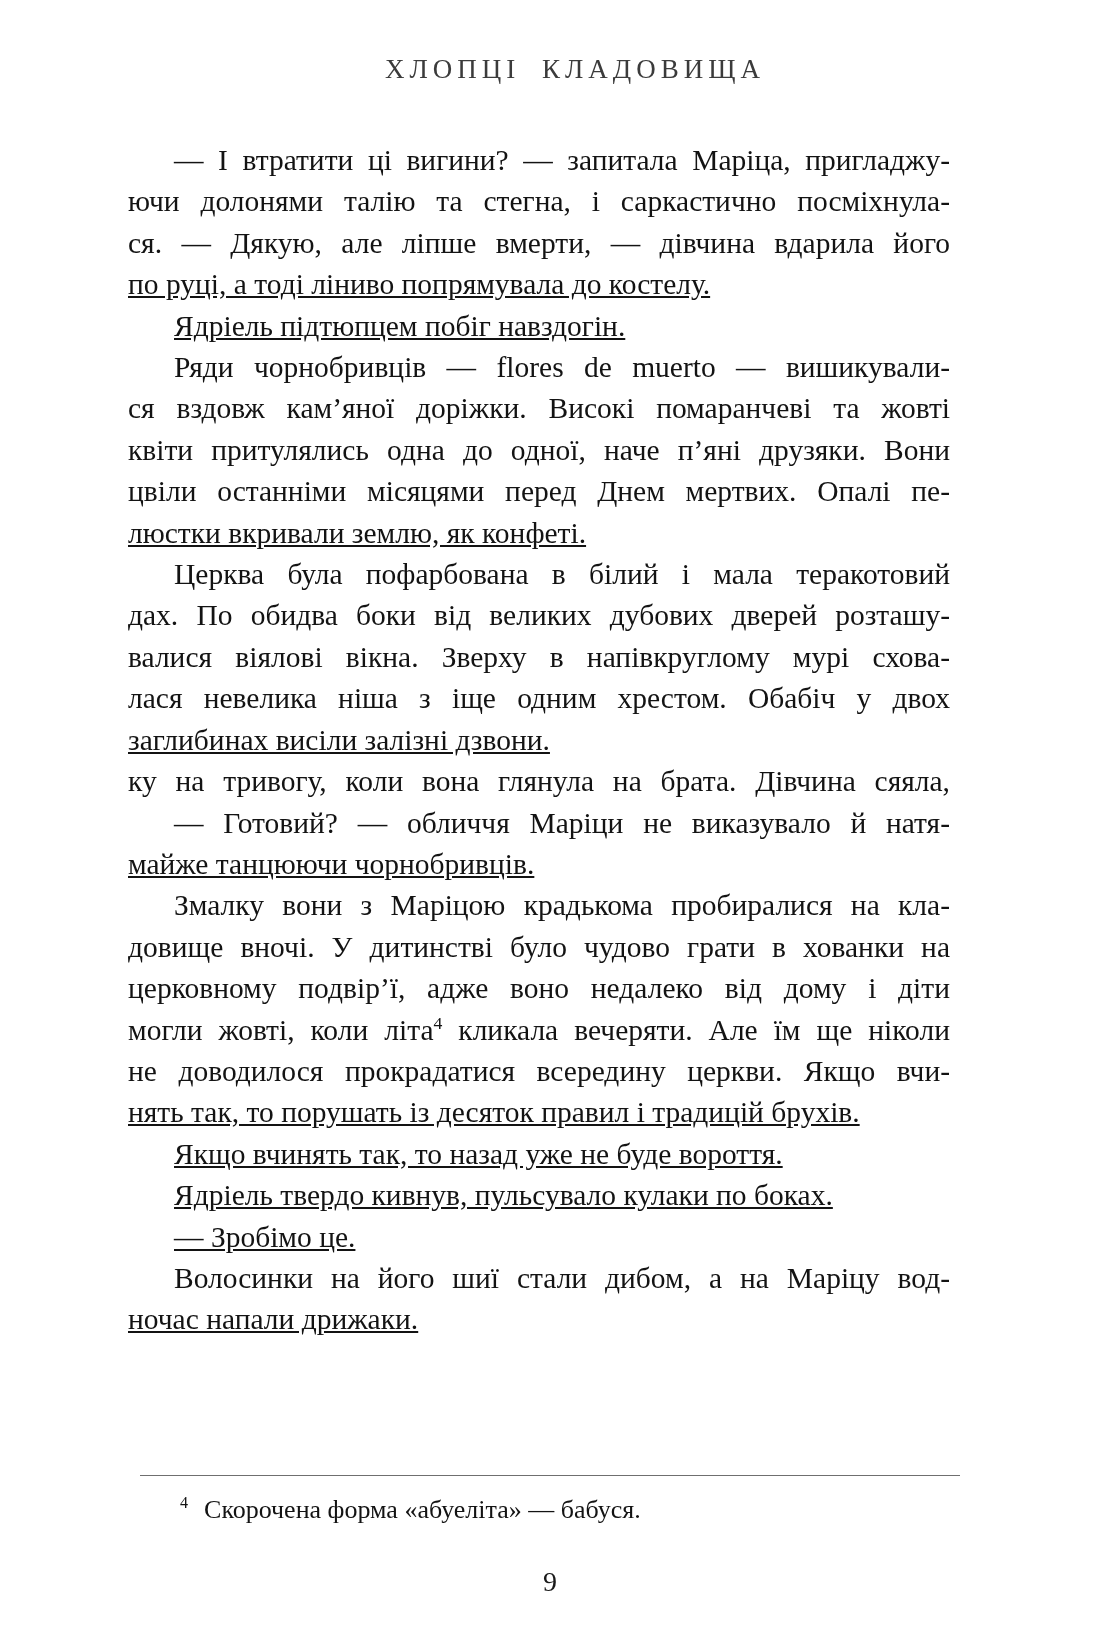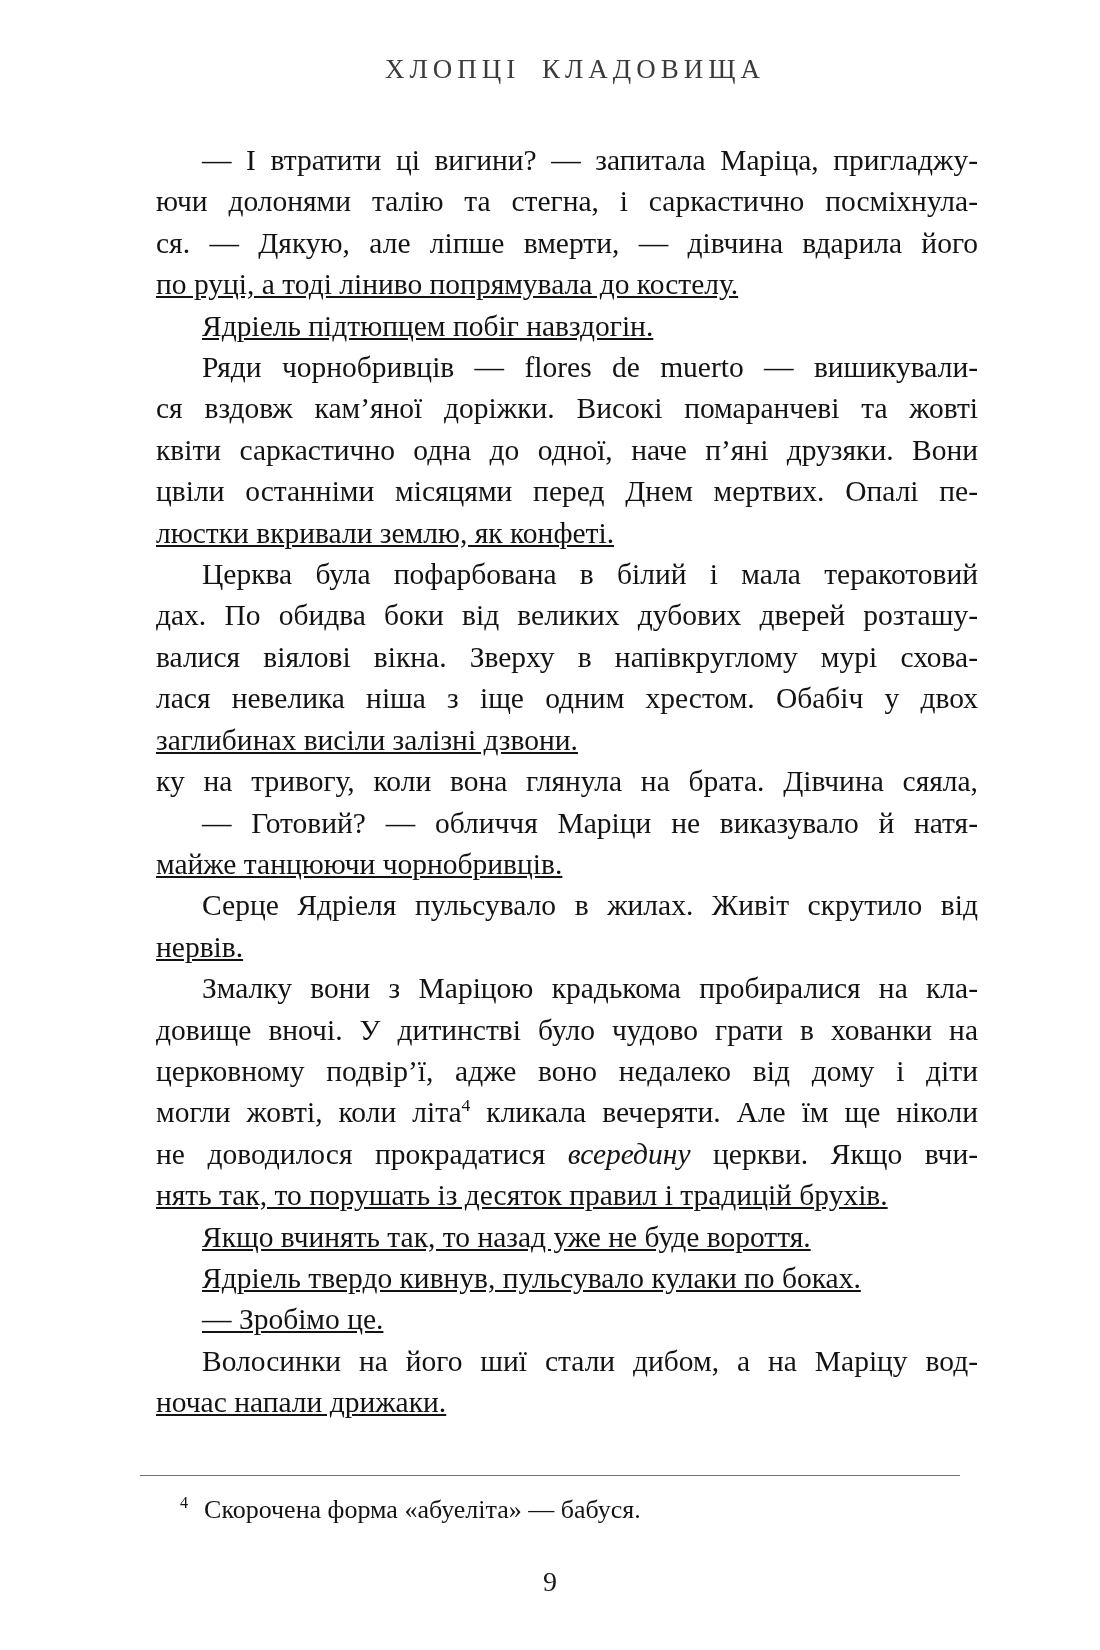--- a/index.html
+++ b/index.html
@@ -21,37 +21,37 @@
     font-size: 27px;
     font-weight: 400;
     letter-spacing: 5px;
     word-spacing: 10px;
     color: #3b3b3b;
     padding-left: 25px;
   }
   .body-text {
     position: absolute;
     top: 140px;
-    left: 156px;
+    left: 128px;
     width: 822px;
     font-size: 29.5px;
     line-height: 41.4px;
   }
   .line {
     text-align: justify;
     text-align-last: justify;
   }
   .line.last {
     text-align-last: left;
     text-decoration: underline;
   }
   .line.indent {
     text-indent: 46px;
   }
-  .italic { font-style: italic; }
+  .italic { }
   .sup {
     vertical-align: super;
     font-size: 0.6em;
     line-height: 0;
   }
   .footnote-sep {
     position: absolute;
     top: 1475px;
     left: 140px;
     width: 820px;
@@ -98,39 +98,35 @@
         <div class="line">ючи долонями талію та стегна, і саркастично посміхнула-</div>
         <div class="line">ся. — Дякую, але ліпше вмерти, — дівчина вдарила його</div>
         <div class="line last">по руці, а тоді ліниво попрямувала до костелу.</div>
       </div>
       <div class="paragraph">
         <div class="line indent last">Ядріель підтюпцем побіг навздогін.</div>
       </div>
       <div class="paragraph">
         <div class="line indent">Ряди чорнобривців — flores de muerto — вишикували-</div>
         <div class="line">ся вздовж кам’яної доріжки. Високі помаранчеві та жовті</div>
-        <div class="line">квіти саркастично одна до одної, наче п’яні друзяки. Вони</div>
+        <div class="line">квіти притулялись одна до одної, наче п’яні друзяки. Вони</div>
         <div class="line">цвіли останніми місяцями перед Днем мертвих. Опалі пе-</div>
         <div class="line last">люстки вкривали землю, як конфеті.</div>
       </div>
       <div class="paragraph">
         <div class="line indent">Церква була пофарбована в білий і мала теракотовий</div>
         <div class="line">дах. По обидва боки від великих дубових дверей розташу-</div>
         <div class="line">валися віялові вікна. Зверху в напівкруглому мурі схова-</div>
         <div class="line">лася невелика ніша з іще одним хрестом. Обабіч у двох</div>
         <div class="line last">заглибинах висіли залізні дзвони.</div>
       </div>
       <div class="paragraph">
         <div class="line">ку на тривогу, коли вона глянула на брата. Дівчина сяяла,</div>
         <div class="line indent">— Готовий? — обличчя Маріци не виказувало й натя-</div>
         <div class="line last">майже танцюючи чорнобривців.</div>
-      </div>
-      <div class="paragraph">
-        <div class="line indent">Серце Ядріеля пульсувало в жилах. Живіт скрутило від</div>
-        <div class="line last">нервів.</div>
       </div>
       <div class="paragraph">
         <div class="line indent">Змалку вони з Маріцою крадькома пробиралися на кла-</div>
         <div class="line">довище вночі. У дитинстві було чудово грати в хованки на</div>
         <div class="line">церковному подвір’ї, адже воно недалеко від дому і діти</div>
         <div class="line"><span>могли жовті, коли літа</span><span class="sup">4</span><span> кликала вечеряти. Але їм ще ніколи</span></div>
         <div class="line"><span>не доводилося прокрадатися </span><span class="italic">всередину</span><span> церкви. Якщо вчи-</span></div>
         <div class="line last">нять так, то порушать із десяток правил і традицій брухів.</div>
       </div>
       <div class="paragraph">

